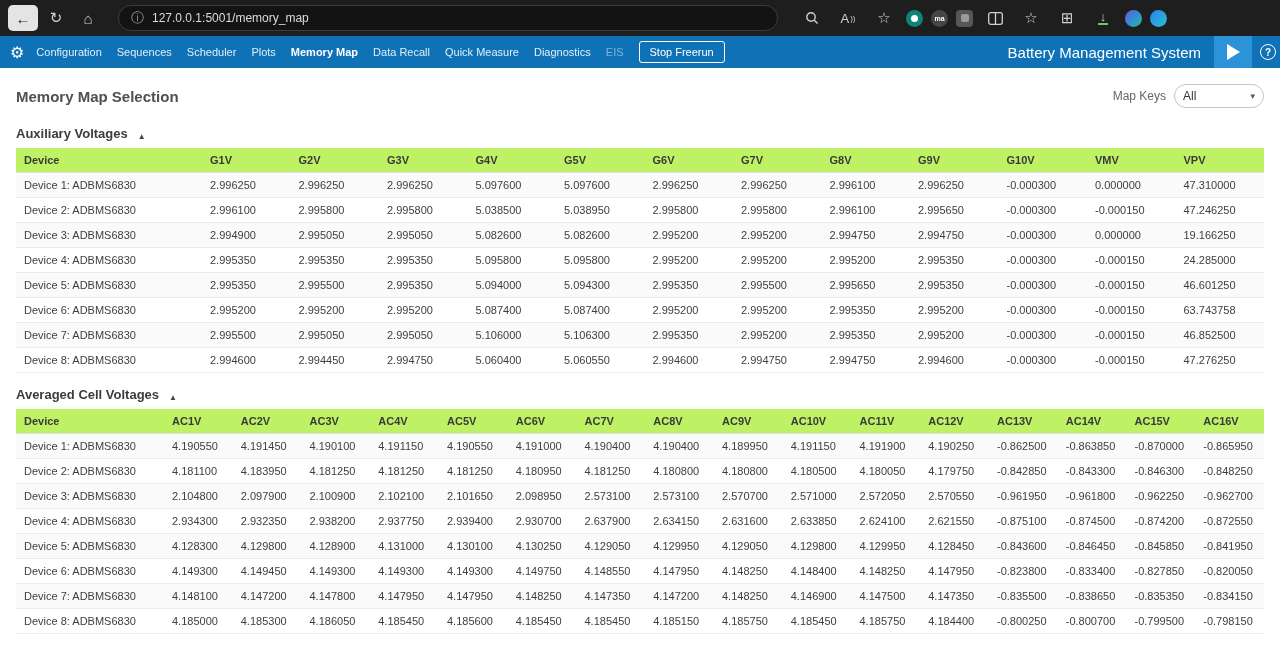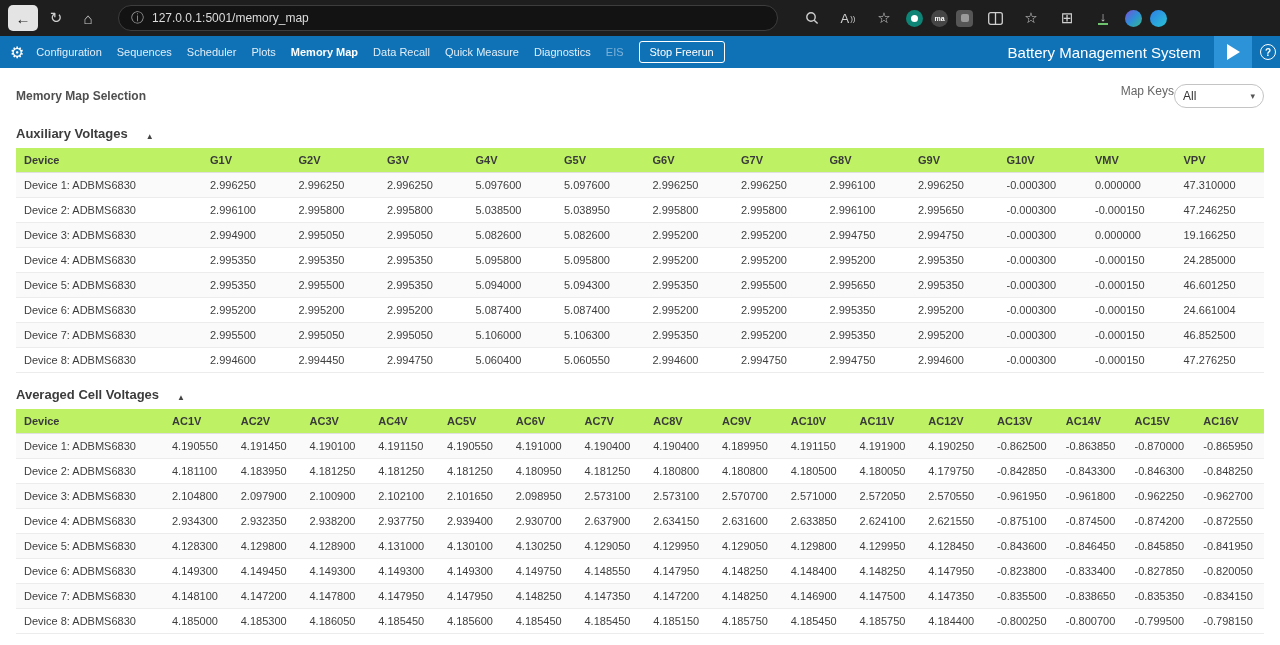--- a/index.html
+++ b/index.html
@@ -37,28 +37,28 @@
   .nav-right{margin-left:auto;display:flex;align-items:center;height:100%}
   .app-title{font-size:15px;font-weight:400;margin-right:13px;white-space:nowrap}
   .adi-logo{width:38px;height:32px;background:#2d93d8;display:flex;align-items:center;justify-content:center}
   .adi-tri{width:0;height:0;border-top:8px solid transparent;border-bottom:8px solid transparent;border-left:13px solid #fff}
   .help{width:16px;height:16px;border:1.5px solid #fff;border-radius:50%;display:flex;align-items:center;
         justify-content:center;font-size:10px;font-weight:700;margin:0 4px 0 8px}
 
   
   .content{padding:0 16px}
   .page-head{display:flex;align-items:center;justify-content:space-between;padding:16px 0 10px}
-  .page-title{font-size:12px;font-weight:600;color:#4f4f4f}
-  .mapkeys{display:flex;align-items:flex-start;}
+  .page-title{font-size:15px;font-weight:600;color:#4f4f4f}
+  .mapkeys{display:flex;align-items:center;gap:8px}
   .mapkeys-label{font-size:12px;color:#666}
   .mapkeys-select{width:90px;height:24px;border:1px solid #c4c4c4;border-radius:12px;display:flex;
                   align-items:center;justify-content:space-between;padding:0 8px;font-size:12px;color:#333;background:#fff}
   .mapkeys-select .caret{font-size:9px;color:#555}
 
-  .section-head{display:flex;align-items:flex-end;gap:18px;padding:8px 0 7px}
+  .section-head{display:flex;align-items:flex-end;gap:10px;padding:8px 0 7px}
   .section-title{font-size:13px;font-weight:600;color:#3c3c3c}
   .collapse{font-size:8px;color:#444;cursor:default}
 
   table{width:100%;border-collapse:collapse;table-layout:fixed;font-size:11px;color:#3e3e3e}
   th{background:#bef264;font-weight:700;text-align:left;padding:6px 4px 6px 8px;color:#3a3a3a;
      border-bottom:1px solid #e0e0e0;white-space:nowrap;overflow:hidden}
   td{padding:6px 4px 6px 8px;border-bottom:1px solid #ececec;white-space:nowrap;overflow:hidden}
   tbody tr:nth-child(odd){background:#fafafa}
   .tbl-aux th:first-child{width:186px}
   .tbl-acv th:first-child{width:148px}
@@ -267,21 +267,21 @@
             <td>2.995200</td>
             <td>2.995200</td>
             <td>5.087400</td>
             <td>5.087400</td>
             <td>2.995200</td>
             <td>2.995200</td>
             <td>2.995350</td>
             <td>2.995200</td>
             <td>-0.000300</td>
             <td>-0.000150</td>
-            <td>24.661004</td>
+            <td>63.743758</td>
           </tr>
           <tr>
             <td>Device 7: ADBMS6830</td>
             <td>2.995500</td>
             <td>2.995050</td>
             <td>2.995050</td>
             <td>5.106000</td>
             <td>5.106300</td>
             <td>2.995350</td>
             <td>2.995200</td>

